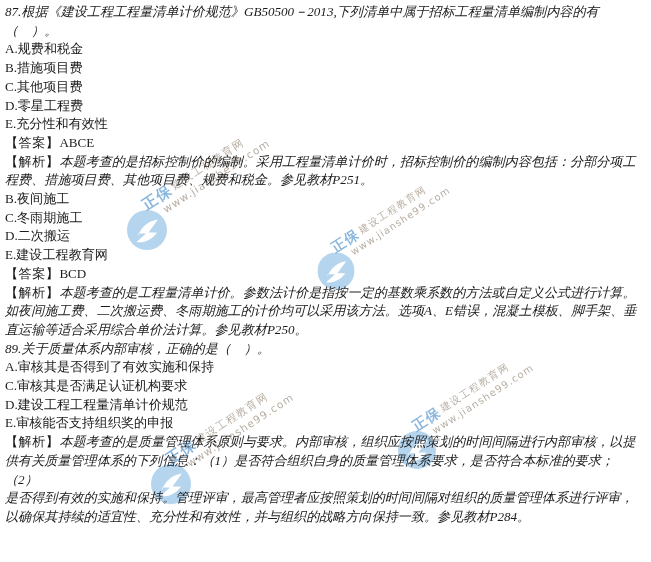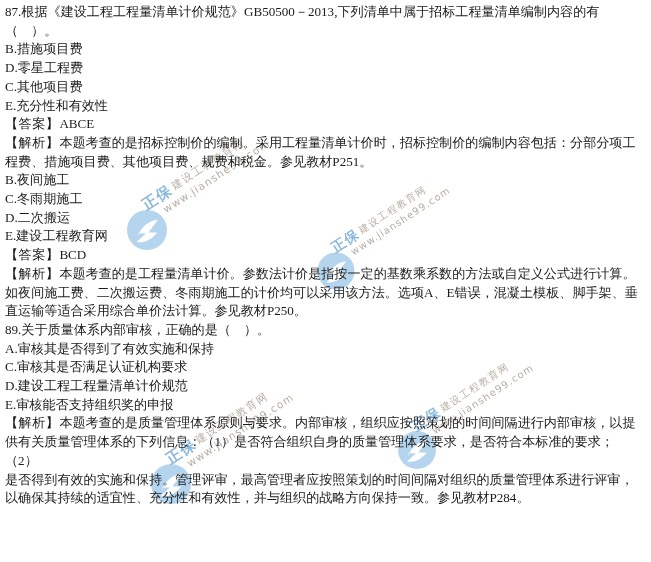--- a/index.html
+++ b/index.html
@@ -16,21 +16,21 @@
     position:relative;
     z-index:2;
     padding:3px 0 0 5px;
     width:646px;
     font-size:13.1px;
     line-height:18.7px;
     color:#1b1b1b;
     letter-spacing:0;
   }
   .q-line, .opt-line, .ans-line, .ana-line { display:block; }
-  .pre { white-space:pre-line; }
+  .pre { white-space:pre-line;font-style:italic; }
   .ans-line .bracket, .ana-line .bracket { letter-spacing:0.5px;margin-top:24px; }
 
   
   .wm { position:absolute; z-index:1; opacity:0.95; }
   .wm1 { left:127px; top:210px; }
   .wm2 { left:316px; top:251px; transform:scale(0.93); }
   .wm3 { left:397px; top:430px; transform:scale(0.95); }
   .wm4 { left:151px; top:464px; }
   .wm-logo {
     width:40px; height:40px;
@@ -122,23 +122,24 @@
   <div class="wm-text">
     <div class="wm-line1"><span class="wm-brand">正保</span><span class="wm-rest">建设工程教育网</span></div>
     <div class="wm-line2">www.jianshe99.com</div>
   </div>
 </div>
 
 <div class="content">
 
   <section>
     <div class="q-line pre">87.根据《建设工程工程量清单计价规范》GB50500－2013,下列清单中属于招标工程量清单编制内容的有（　）。</div>
+    <div class="opt-line">A.规费和税金</div>
     <div class="opt-line">B.措施项目费</div>
+    <div class="opt-line">C.其他项目费</div>
     <div class="opt-line">D.零星工程费</div>
-    <div class="opt-line">C.其他项目费</div>
     <div class="opt-line">E.充分性和有效性</div>
     <div class="ans-line"><span class="bracket">【答案】</span><span>ABCE</span></div>
     <div class="ana-line"><span class="bracket">【解析】</span><span class="pre">本题考查的是招标控制价的编制。采用工程量清单计价时，招标控制价的编制内容包括：分部分项工
 程费、措施项目费、其他项目费、规费和税金。参见教材P251。</span></div>
   </section>
 
   <section>
     <div class="opt-line">B.夜间施工</div>
     <div class="opt-line">C.冬雨期施工</div>
     <div class="opt-line">D.二次搬运</div>

